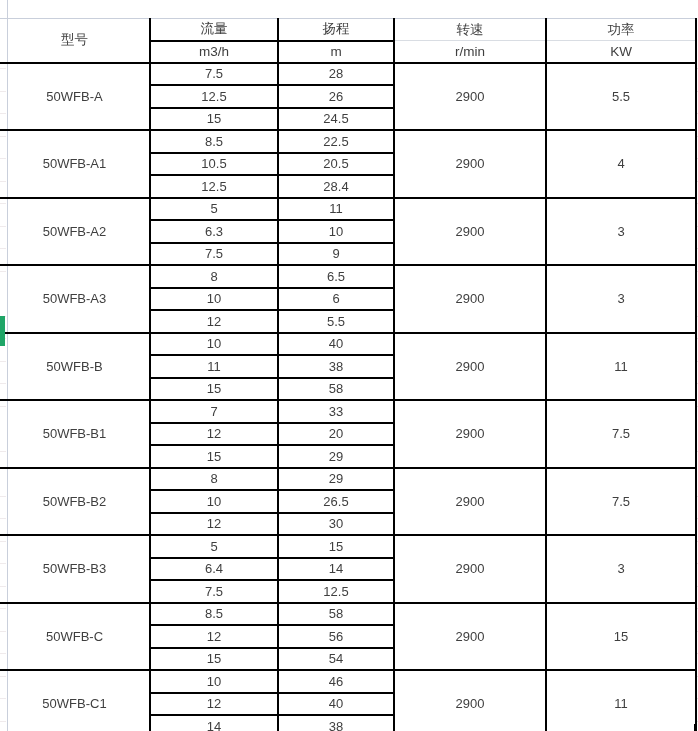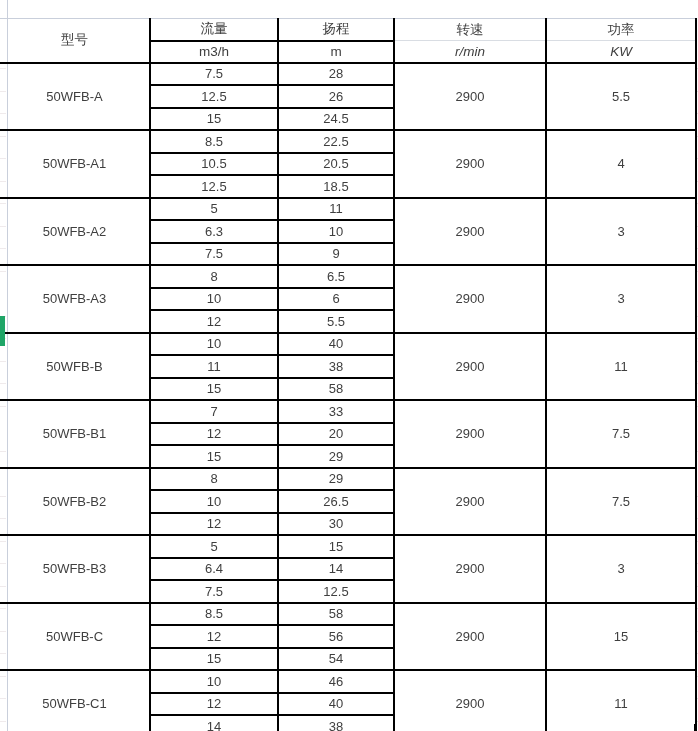--- a/index.html
+++ b/index.html
@@ -41,21 +41,21 @@
     overflow:hidden;white-space:nowrap;
   }
   .spec thead tr{height:22px;}
   .spec tbody tr{height:22.5px;}
   .spec th{font-size:13.5px;}
   
   .spec tr > *:first-child{border-left:none;}
   .spec thead tr:first-child > *{border-top:1px solid var(--grid,#c9cfdb);}
   
   .spec th.lt-b{border-bottom:1px solid var(--sub,#d9dde3);text-align:center;}
-  .spec th.lt-t{border-top:1px solid var(--sub,#d9dde3);font-style:italic;}
+  .spec th.lt-t{border-top:1px solid var(--sub,#d9dde3);}
 
   
   .green-marker{
     position:absolute;left:0;top:316px;width:5px;height:30px;
     background:var(--marker,#1fa567);z-index:3;
   }
   
   .bottom-stub{
     position:absolute;top:724px;height:7px;width:2px;
     background:var(--line,#000000);z-index:2;
@@ -115,21 +115,21 @@
           <td>22.5</td>
           <td rowspan="3">2900</td>
           <td rowspan="3">4</td>
         </tr>
         <tr>
           <td>10.5</td>
           <td>20.5</td>
         </tr>
         <tr>
           <td>12.5</td>
-          <td>18.5</td>
+          <td>28.4</td>
         </tr>
         <tr>
           <td rowspan="3">50WFB-A2</td>
           <td>5</td>
           <td>11</td>
           <td rowspan="3">2900</td>
           <td rowspan="3">3</td>
         </tr>
         <tr>
           <td>6.3</td>

